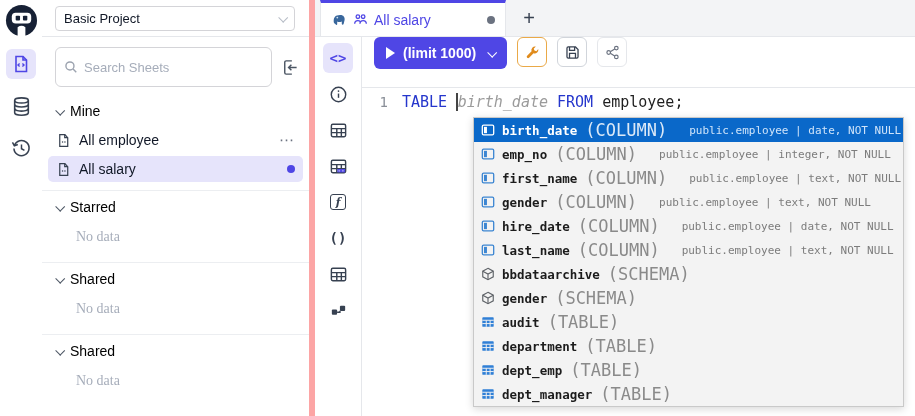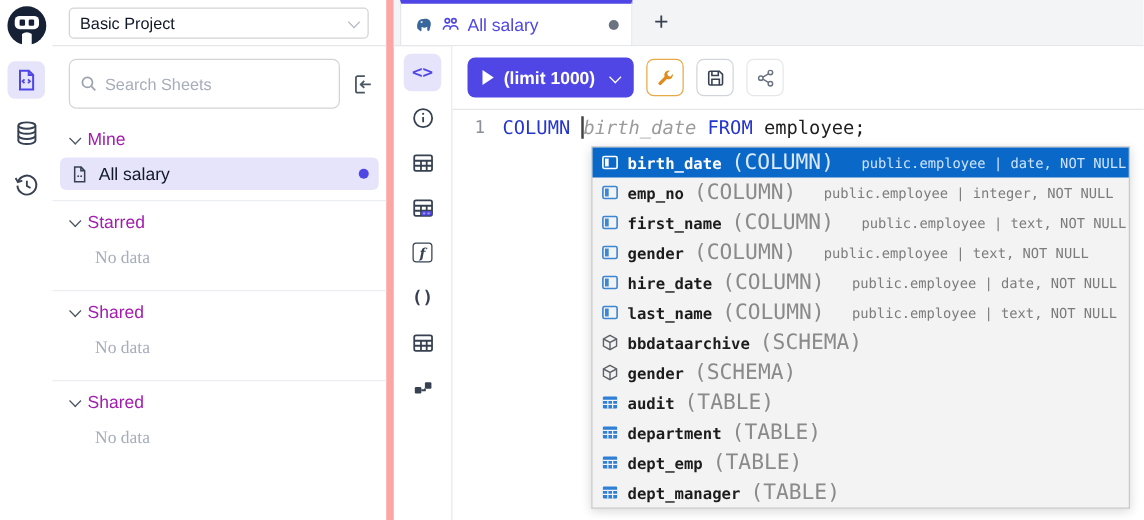--- a/index.html
+++ b/index.html
@@ -20,21 +20,21 @@
   .proj-select { flex:1; height:25px; border:1px solid #d4d4d8; border-radius:4px;
     display:flex; align-items:center; padding:0 8px; font-size:13px; color:#111827; cursor:pointer; }
   .proj-select .chev { margin-left:auto; color:#b6bcc6; }
   .search-row { display:flex; align-items:center; padding:10px 10px 8px 13px; gap:8px; }
   .search-box { flex:1; height:40px; border:1px solid #d4d4d8; border-radius:6px;
     display:flex; align-items:center; padding:0 8px; gap:6px; background:#fff; }
   .search-box input { border:none; outline:none; width:100%; font-size:13px; color:#374151;
     font-family:"Liberation Sans",sans-serif; background:transparent; }
   .search-box input::placeholder { color:#a6adba; }
   .sec-head { display:flex; align-items:center; gap:7px; padding:8px 14px 6px 14px;
-    font-size:14px; color:#a21caf; cursor:pointer; }
+    font-size:14px; color:#000000; cursor:pointer; }
   .chev { width:7px; height:7px; border-right:1.6px solid currentColor; border-bottom:1.6px solid currentColor;
     transform:rotate(45deg) translateY(-1px); color:#4b5563; flex:none; }
   .sheet-item { display:flex; align-items:center; gap:8px; margin:1px 6px; padding:5px 8px;
     border-radius:5px; font-size:14px; color:#111827; cursor:pointer; }
   .sheet-item.active { background:#e6e4fb; }
   .sheet-item .grow { flex:1; }
   .dots { color:#6b7280; font-size:15px; letter-spacing:1px; }
   .ind-dot { width:8px; height:8px; border-radius:50%; background:#4f46e5; }
   .section { border-top:1px solid #eceef1; margin-top:7px; }
   .nodata { color:#a6adba; font-size:14px; padding:8px 14px 10px 34px;font-family:Liberation Serif, serif; }
@@ -58,21 +58,21 @@
   .strip-btn { width:30px; height:30px; border-radius:6px; display:flex; align-items:center;
     justify-content:center; cursor:pointer; color:#374151; margin-bottom:6px; flex:none; }
   .strip-btn.active { background:#e6e4fb; color:#4f46e5; }
   .glyph { font-family:"DejaVu Sans Mono",monospace; font-weight:bold; font-size:14px; }
   .fnbox { border:1.5px solid #374151; border-radius:3px; width:16px; height:16px;
     display:flex; align-items:center; justify-content:center; font-size:11px; font-style:italic;
     font-weight:bold; font-family:"DejaVu Serif",serif; }
 
   .right { flex:1; display:flex; flex-direction:column; min-width:0; }
   .toolbar { height:51px; flex:none; border-bottom:1px solid #e5e7eb; display:flex;
-    align-items:center; padding:0 12px; gap:10px; background:#fff; }
+    padding:0 12px; gap:10px; background:#fff; }
   .run-btn { height:32px; background:#4f46e5; border:none; border-radius:6px; color:#fff;
     display:flex; align-items:center; gap:8px; padding:0 12px; cursor:pointer;
     font-family:"Liberation Sans",sans-serif; }
   .run-btn .play { width:0; height:0; border-left:9px solid #fff; border-top:6px solid transparent;
     border-bottom:6px solid transparent; }
   .run-label { font-size:14px; font-weight:bold; }
   .run-btn .chev { color:#fff; margin-left:4px; }
   .tool-btn { width:30px; height:30px; border-radius:6px; background:#fff; display:flex;
     align-items:center; justify-content:center; cursor:pointer; border:1px solid #d1d5db; }
   .tool-btn.wrench { border:1px solid #eaa948; }
@@ -168,20 +168,32 @@
         <svg viewBox="0 0 20 20" width="19" height="19" fill="none" stroke="#4b5563" stroke-width="1.5">
           <path d="M12.5 3h-6a1.5 1.5 0 0 0-1.5 1.5v11a1.5 1.5 0 0 0 1.5 1.5h6"></path>
           <path d="M17.5 10h-8 M12 7l-3 3 3 3"></path>
         </svg>
       </span>
     </div>
 
     <div class="sec-head">
       <span class="chev"></span>
       <span>Mine</span>
+    </div>
+    <div class="sheet-item">
+      <span>
+        <svg viewBox="0 0 16 16" width="15" height="15" fill="none" stroke="#374151" stroke-width="1.3">
+          <path d="M4 1.8h5.5L12.5 5v9.2H4z"></path>
+            <path d="M9.3 1.8V5h3.2"></path>
+          <circle cx="7" cy="9.5" r="0.8" fill="#374151" stroke="none"></circle>
+          <circle cx="9.5" cy="9.5" r="0.8" fill="#374151" stroke="none"></circle>
+        </svg>
+      </span>
+      <span class="grow">All employee</span>
+      <span class="dots">⋯</span>
     </div>
     <div class="sheet-item active">
       <span>
         <svg viewBox="0 0 16 16" width="15" height="15" fill="none" stroke="#374151" stroke-width="1.3">
           <path d="M4 1.8h5.5L12.5 5v9.2H4z"></path>
             <path d="M9.3 1.8V5h3.2"></path>
           <circle cx="7" cy="9.5" r="0.8" fill="#374151" stroke="none"></circle>
           <circle cx="9.5" cy="9.5" r="0.8" fill="#374151" stroke="none"></circle>
         </svg>
       </span>
@@ -324,21 +336,21 @@
                   <circle cx="14.5" cy="15.2" r="2.1"></circle>
                 <path d="M7.4 9 12.6 5.9 M7.4 11 12.6 14.1"></path>
               </svg>
             </span>
           </div>
         </div>
 
         <div class="editor">
           <div class="code-line">
             <span class="gutter">1</span>
-            <span class="kw">COLUMN</span>
+            <span class="kw">TABLE</span>
             <span class="caret"></span>
             <span class="ghost">birth_date</span>
             <span class="kw">FROM</span>
             <span class="plain">employee;</span>
           </div>
 
           <div class="suggest">
             <div class="srow sel">
               <span class="sic c-col">
                   <svg viewBox="0 0 16 16" width="14" height="14">

